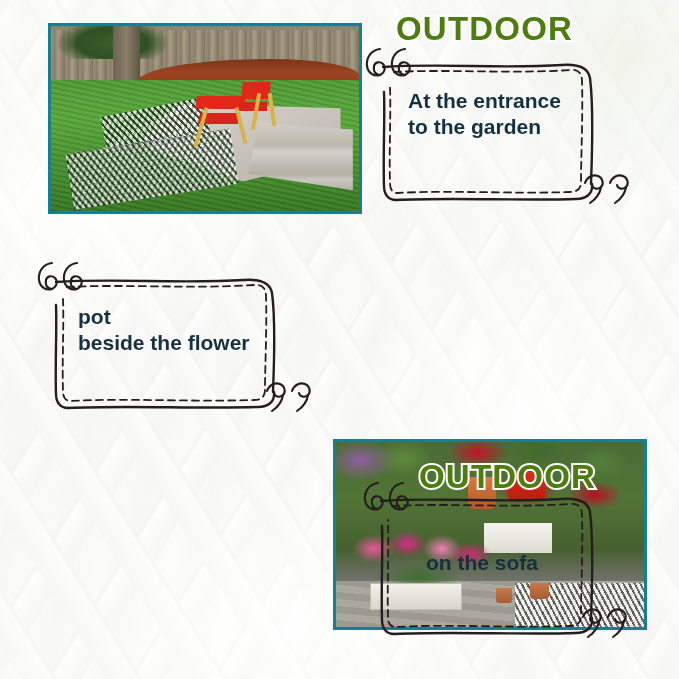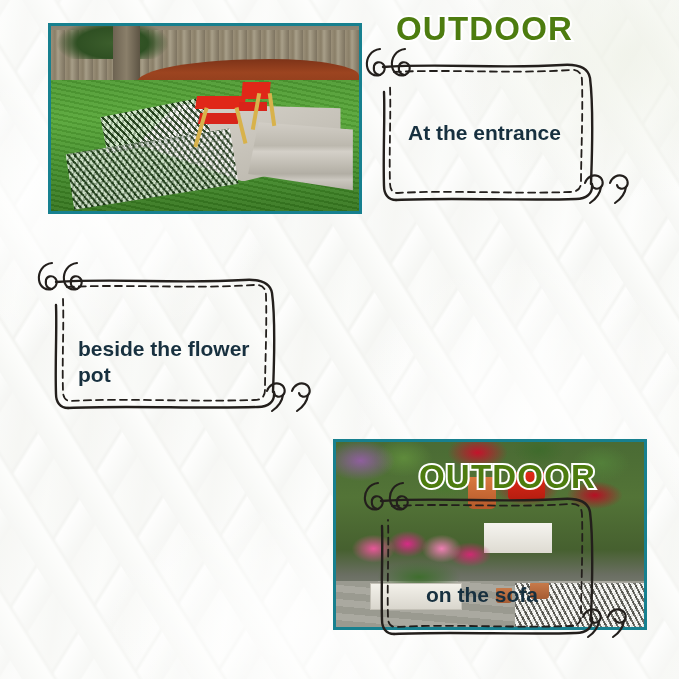--- a/index.html
+++ b/index.html
@@ -219,21 +219,20 @@
     position: absolute; left: 0; top: 0;
     width: 100%; height: 100%;
     overflow: visible;
   }
   .quote-text {
     position: absolute;
     color: #17303f;
     font-weight: bold;
     line-height: 1.22;
     z-index: 3;
-    margin-top: 32px;
   }
   .qmark {
     position: absolute;
     z-index: 4;
     line-height: 0;
   }
 </style>
 </head>
 <body>
 
@@ -273,20 +272,21 @@
       <path d="M3,9 C60,5 120,11 182,7 C196,6 208,9 210,20 C214,52 212,96 211,126" fill="none" stroke="#231f1c" stroke-width="2.4" stroke-linecap="round"></path>
       <path d="M212,126 C213,136 206,141 196,141 C140,143 72,139 16,142" fill="none" stroke="#231f1c" stroke-width="2.4" stroke-linecap="round"></path>
       <path d="M16,142 C8,142 4,136 4,128 C3,96 5,58 4,34" fill="none" stroke="#231f1c" stroke-width="2.4" stroke-linecap="round"></path>
       <path d="M14,14 C70,11 130,16 190,12 C198,11 202,15 202,23
                C203,56 201,100 201,124 C201,131 197,134 190,134
                C132,136 66,132 18,135 C12,135 10,131 10,125
                C9,94 11,56 10,28" fill="none" stroke="#231f1c" stroke-width="1.8" stroke-dasharray="7 5" stroke-linecap="round"></path>
     </svg>
     <div class="quote-text" style="left:28px; top:30px; width:200px; font-size:21px;">
       <div>At the entrance</div>
+      <div>to the garden</div>
     </div>
     <div class="qmark" style="left:-16px; top:-12px;">
       <svg width="56" height="34" viewBox="0 0 56 34">
         <g fill="none" stroke="#231f1c" stroke-width="2.1" stroke-linecap="round">
           <path d="M16,3 C7,4 2,12 3,20 C4,27 10,31 16,29 C21,27 22,21 19,18 C16,15 11,16 10,20"></path>
           <path d="M10,20 C9,26 12,29 16,29"></path>
           <path d="M41,3 C32,4 27,12 28,20 C29,27 35,31 41,29 C46,27 47,21 44,18 C41,15 36,16 35,20"></path>
           <path d="M35,20 C34,26 37,29 41,29"></path>
         </g>
       </svg>
@@ -307,22 +307,22 @@
     <svg class="frame" viewBox="0 0 250 140" preserveAspectRatio="none">
       <path d="M4,10 C62,6 126,12 192,8 C206,7 218,10 220,21 C224,50 222,92 221,120" fill="none" stroke="#231f1c" stroke-width="2.4" stroke-linecap="round"></path>
       <path d="M222,120 C223,130 216,135 206,135 C146,137 74,133 16,136" fill="none" stroke="#231f1c" stroke-width="2.4" stroke-linecap="round"></path>
       <path d="M16,136 C8,136 4,130 4,122 C3,92 5,56 4,33" fill="none" stroke="#231f1c" stroke-width="2.4" stroke-linecap="round"></path>
       <path d="M15,15 C74,12 138,17 202,13 C210,12 214,16 214,24
                C215,54 213,95 213,118 C213,125 209,128 202,128
                C140,130 70,126 19,129 C13,129 11,125 11,119
                C10,90 12,54 11,27" fill="none" stroke="#231f1c" stroke-width="1.8" stroke-dasharray="7 5" stroke-linecap="round"></path>
     </svg>
     <div class="quote-text" style="left:26px; top:32px; width:200px; font-size:21px;">
+      <div>pot</div>
       <div>beside the flower</div>
-      <div>pot</div>
     </div>
     <div class="qmark" style="left:-16px; top:-12px;">
       <svg width="56" height="34" viewBox="0 0 56 34">
         <g fill="none" stroke="#231f1c" stroke-width="2.1" stroke-linecap="round">
           <path d="M16,3 C7,4 2,12 3,20 C4,27 10,31 16,29 C21,27 22,21 19,18 C16,15 11,16 10,20"></path>
           <path d="M10,20 C9,26 12,29 16,29"></path>
           <path d="M41,3 C32,4 27,12 28,20 C29,27 35,31 41,29 C46,27 47,21 44,18 C41,15 36,16 35,20"></path>
           <path d="M35,20 C34,26 37,29 41,29"></path>
         </g>
       </svg>

